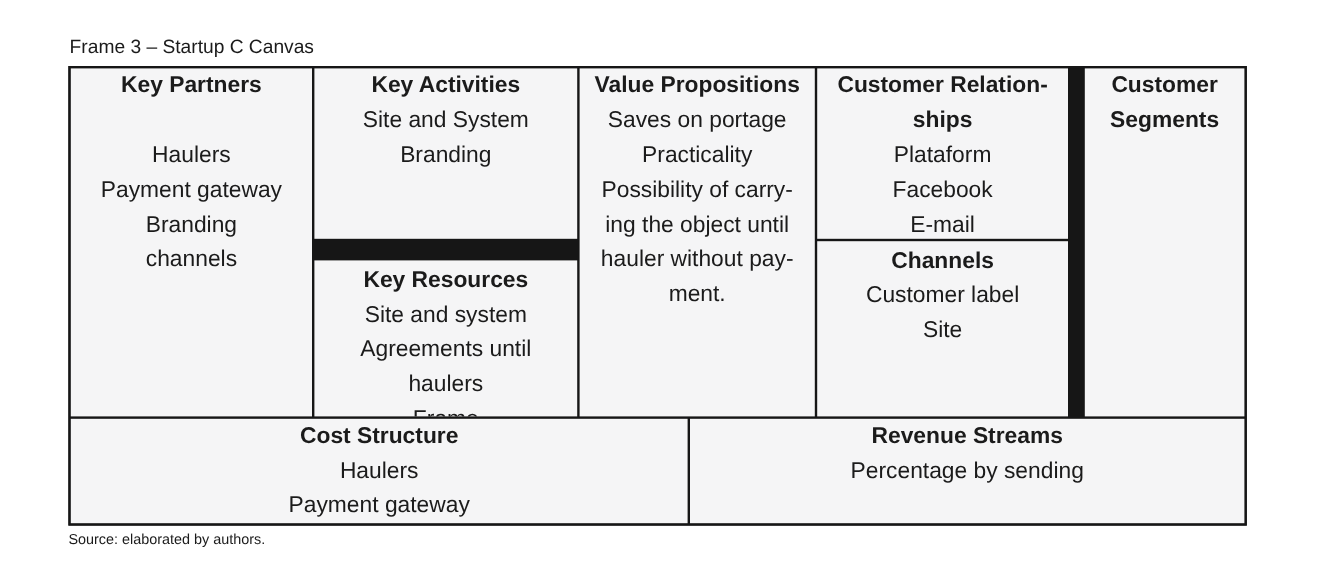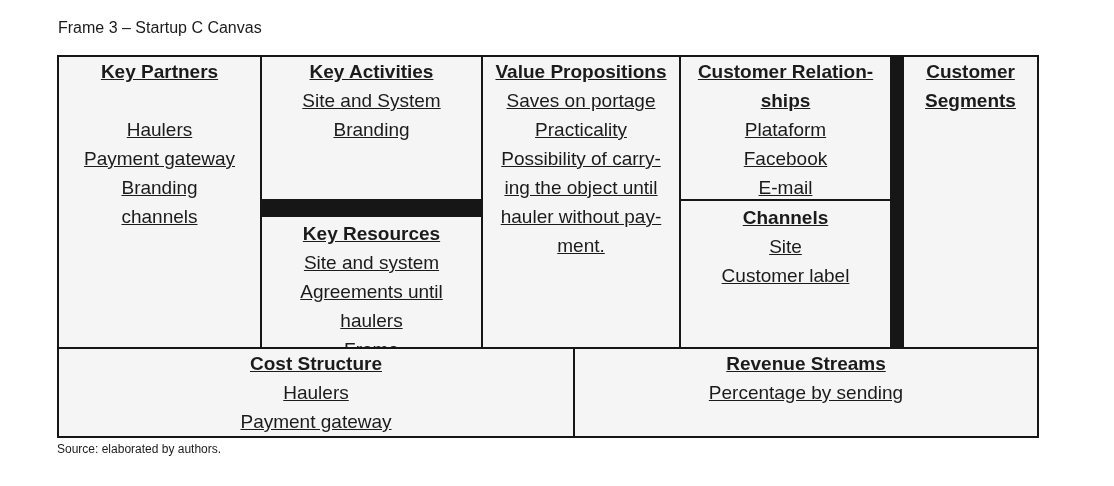--- a/index.html
+++ b/index.html
@@ -11,21 +11,21 @@
     width: 1114px;
     height: 486px;
     background: #ffffff;
     font-family: "Liberation Sans", sans-serif;
     color: #1b1b1b;
     overflow: hidden;
   }
   .caption {
     position: absolute;
     left: 58px;
-    top: 18px;
+    top: 30px;
     font-size: 16px;
     line-height: 19px;
     white-space: pre-line;
     text-align: center;
   }
   .source {
     position: absolute;
     left: 57px;
     top: 440px;
     font-size: 12px;
@@ -55,21 +55,20 @@
     grid-template-columns: 514px 1fr;
     grid-template-rows: 87px;
     gap: 2px;
   }
   .cell {
     background: #f5f5f6;
     text-align: center;
     font-size: 19px;
     line-height: 29px;
     overflow: hidden;
-    text-decoration: underline;
   }
   .hdr, .item {
     white-space: pre-line;
   }
   .hdr { font-weight: bold; }
   .spacer { height: 29px; }
   .r2 { padding-top: 2px; }
   .kp { grid-column: 1; grid-row: 1 / 3; }
   .ka { grid-column: 2; grid-row: 1; }
   .kr { grid-column: 2; grid-row: 2; margin-top: 16px; }
@@ -123,22 +122,22 @@
       <div class="item">Saves on portage</div>
       <div class="item">Practicality</div>
       <div class="item">Possibility of carry-
 ing the object until
 hauler without pay-
 ment.</div>
     </div>
 
     <div class="cell ch r2">
       <div class="hdr">Channels</div>
+      <div class="item">Customer label</div>
       <div class="item">Site</div>
-      <div class="item">Customer label</div>
     </div>
 
     <div class="cell cs">
       <div class="hdr">Customer
 Segments</div>
     </div>
 
   </div>
 
   <div class="band-bottom">

